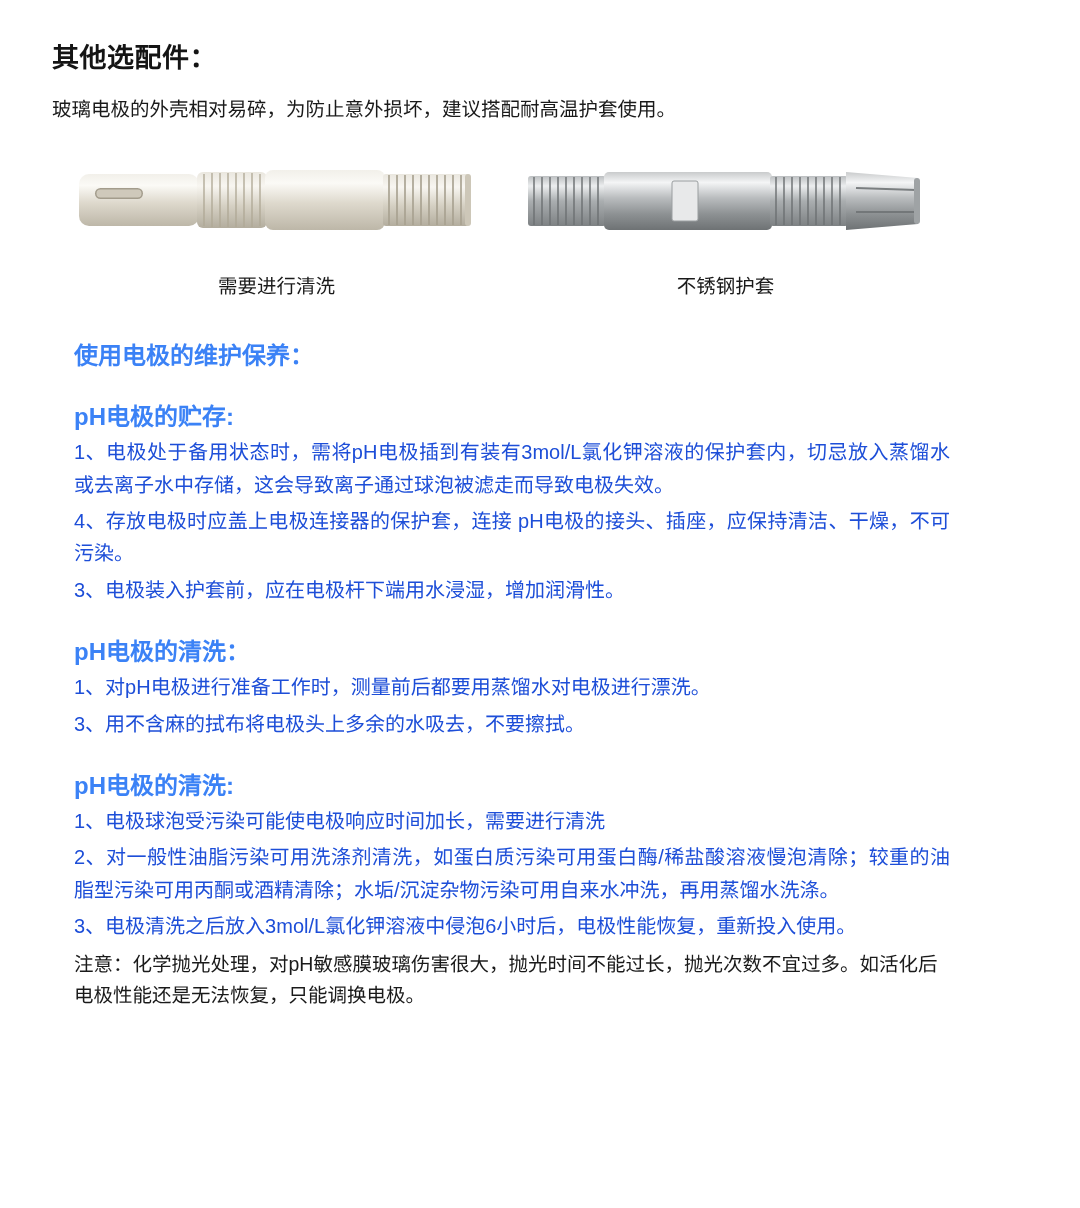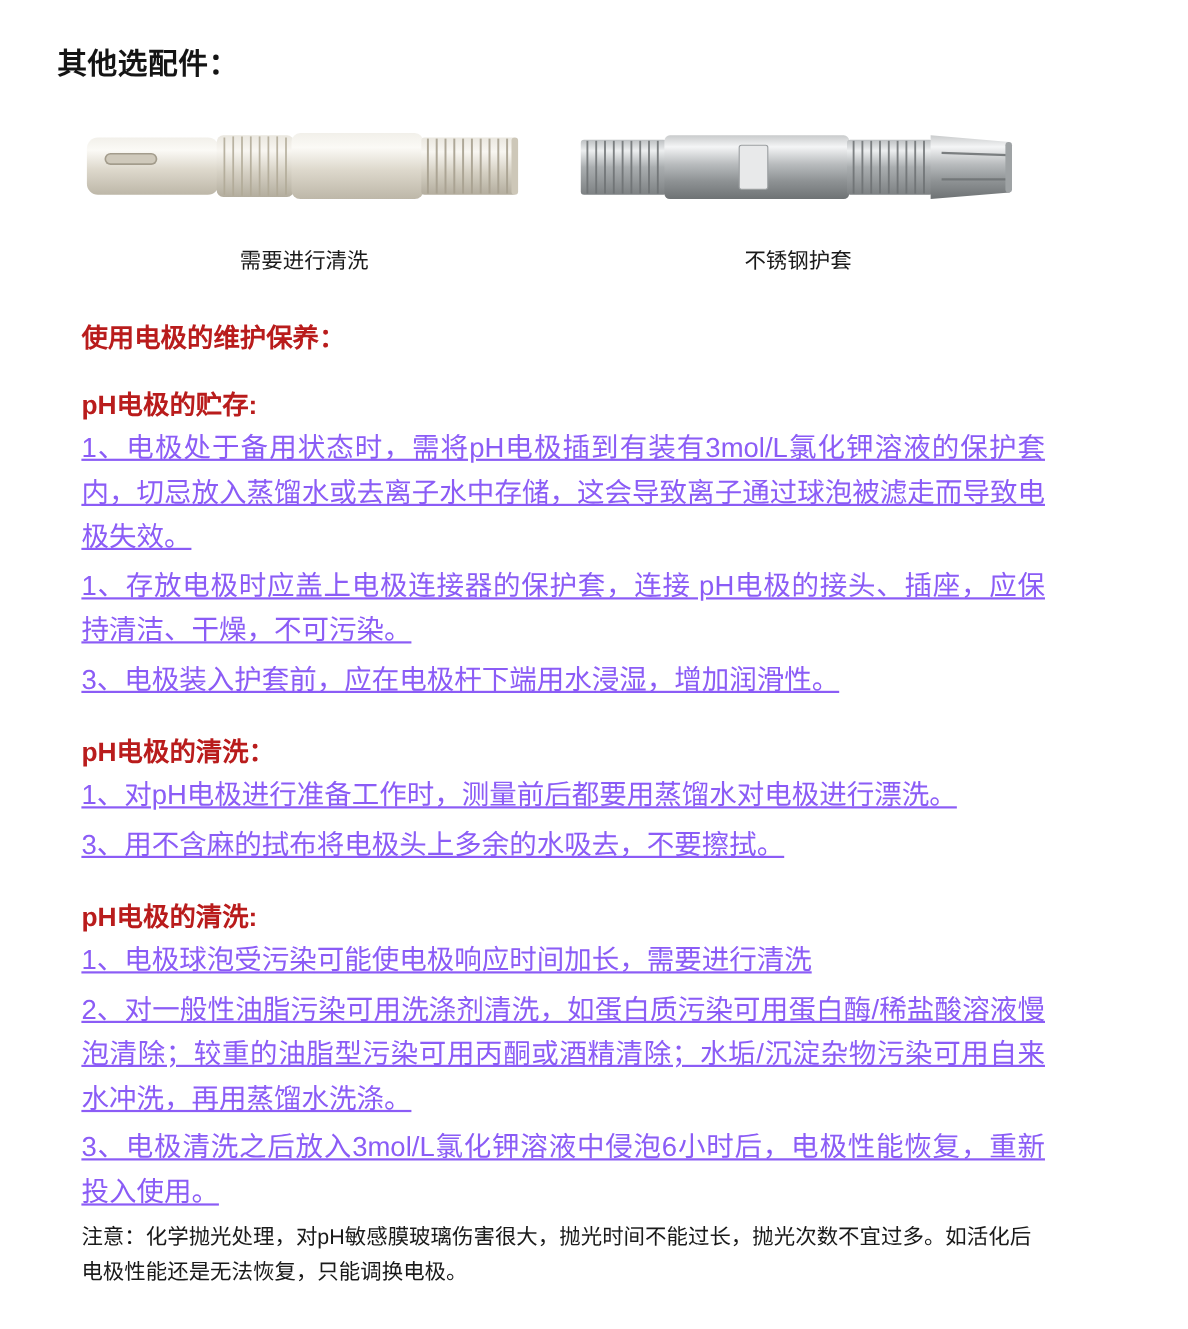--- a/index.html
+++ b/index.html
@@ -60,52 +60,52 @@
     display: flex;
     align-items: center;
     justify-content: center;
   }
 
   
   h2.sub-title {
     font-size: 24px;
     font-weight: bold;
     margin: 18px 0 0 22px;
-    color: #b91c1c;
+    color: #3b82f6;
   }
   h2.sub-title.tight { margin-top: 26px; }
 
   p.body-text {
     font-size: 19.5px;
     line-height: 1.62;
     margin: 8px 0 0 22px;
     color: #1a1a1a;
   }
   .block { margin-top: 18px; }
   .list-item {
-    font-size: 25px;
+    font-size: 20px;
     line-height: 1.62;
     margin: 4px 0 0 22px;
-    color: #8b5cf6;
+    color: #1d4ed8;
     text-align: justify;
-    text-decoration: underline;
   }
   .note {
     font-size: 19.5px;
     line-height: 1.62;
     margin: 6px 0 0 22px;
     color: #1a1a1a;
   }
 </style>
 </head>
 <body>
 
 <div class="page">
 
   <h1 class="section-title">其他选配件：</h1>
+  <p class="lead">玻璃电极的外壳相对易碎，为防止意外损坏，建议搭配耐高温护套使用。</p>
 
   <div class="product-row">
 
     <div class="product left">
       <div class="figure-wrap">
         <svg width="400" height="100" viewBox="0 0 400 100">
           <defs>
             <linearGradient id="gWhite" x1="0" y1="0" x2="0" y2="1">
               <stop offset="0%" stop-color="#f2f0ea"></stop>
               <stop offset="22%" stop-color="#fbfaf6"></stop>
@@ -229,21 +229,21 @@
       <div class="product-caption">不锈钢护套</div>
     </div>
 
   </div>
 
   <h2 class="sub-title">使用电极的维护保养：</h2>
 
   <div class="block">
     <h2 class="sub-title tight">pH电极的贮存:</h2>
     <p class="list-item">1、电极处于备用状态时，需将pH电极插到有装有3mol/L氯化钾溶液的保护套内，切忌放入蒸馏水或去离子水中存储，这会导致离子通过球泡被滤走而导致电极失效。</p>
-    <p class="list-item">1、存放电极时应盖上电极连接器的保护套，连接 pH电极的接头、插座，应保持清洁、干燥，不可污染。</p>
+    <p class="list-item">4、存放电极时应盖上电极连接器的保护套，连接 pH电极的接头、插座，应保持清洁、干燥，不可污染。</p>
     <p class="list-item">3、电极装入护套前，应在电极杆下端用水浸湿，增加润滑性。</p>
   </div>
 
   <div class="block">
     <h2 class="sub-title tight">pH电极的清洗：</h2>
     <p class="list-item">1、对pH电极进行准备工作时，测量前后都要用蒸馏水对电极进行漂洗。</p>
     <p class="list-item">3、用不含麻的拭布将电极头上多余的水吸去，不要擦拭。</p>
   </div>
 
   <div class="block">

